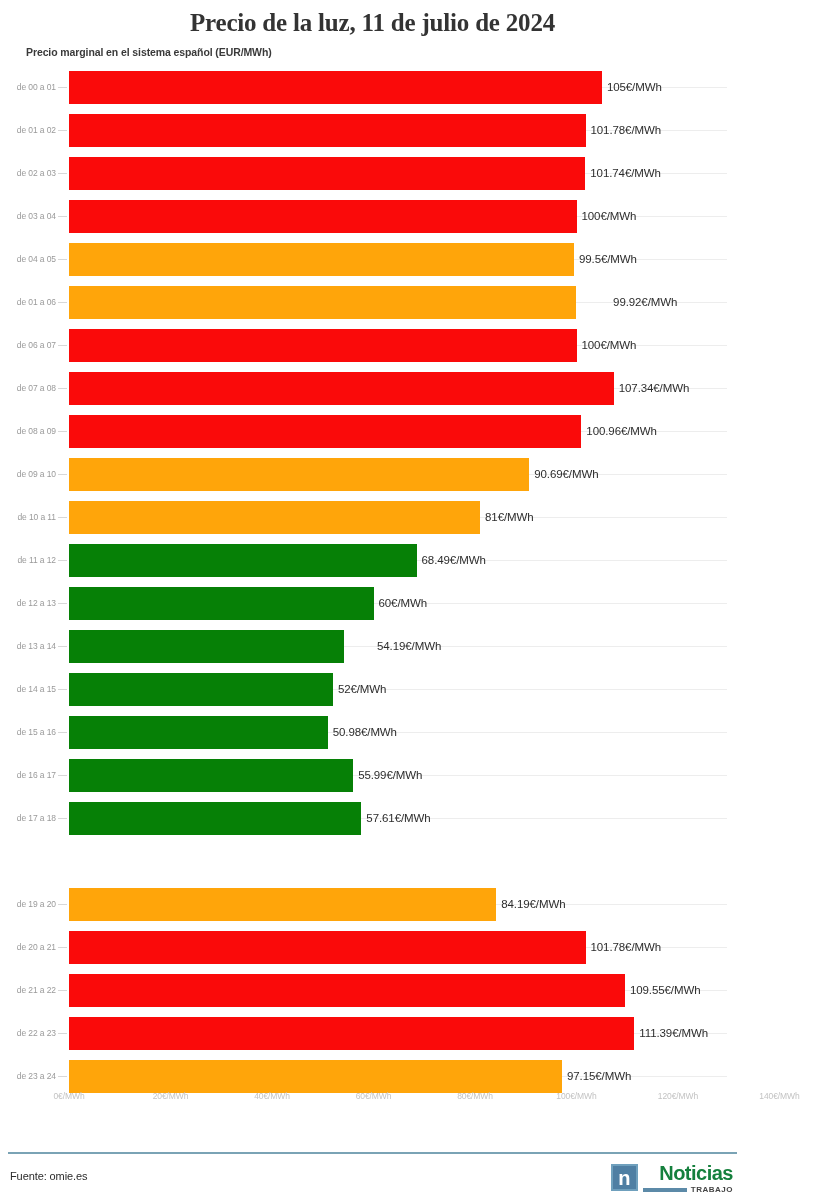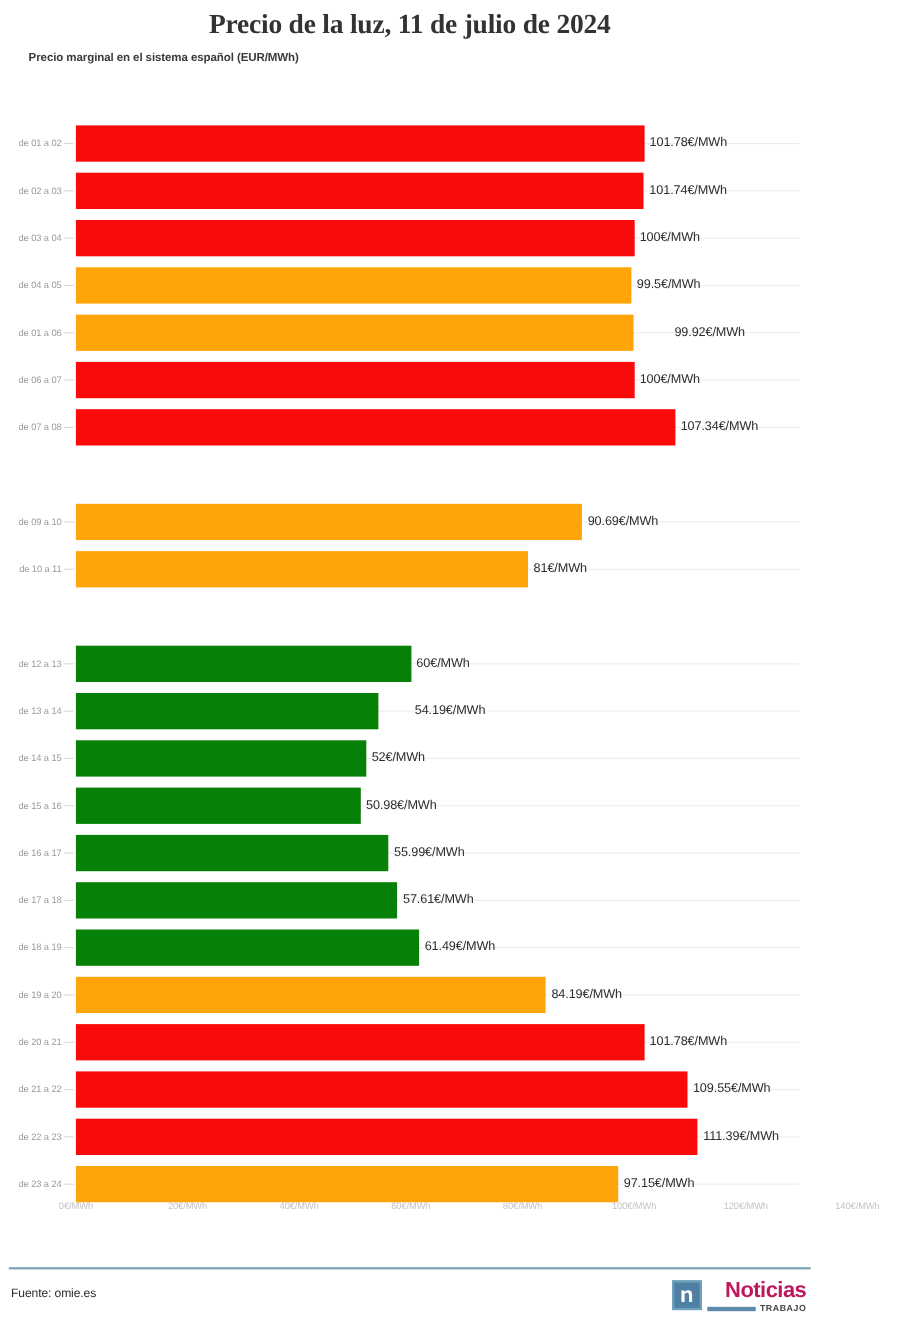--- a/index.html
+++ b/index.html
@@ -180,21 +180,21 @@
   .brand-text {
     display: flex;
     flex-direction: column;
     align-items: flex-end;
   }
   .brand-name {
     font-family: "Liberation Sans", sans-serif;
     font-weight: bold;
     font-size: 20px;
     line-height: 19px;
-    color: #be185d;
+    color: #15803d;
     letter-spacing: -0.5px;
   }
   .brand-sub-wrap {
     display: flex;
     align-items: center;
     gap: 4px;
     margin-top: 2px;
   }
   .brand-sub-bar {
     width: 44px;
@@ -211,20 +211,27 @@
 </head>
 <body>
 
 <div id="page">
 
   <div class="chart-title">Precio de la luz, 11 de julio de 2024</div>
   <div class="chart-subtitle">Precio marginal en el sistema español (EUR/MWh)</div>
 
   <div class="plot-wrap">
     <div class="plot-area" id="plot-area">
+        <div class="row" style="top: 0px;">
+          <div class="gridline"></div>
+          <div class="tick-stub"></div>
+          <div class="row-label">de 00 a 01</div>
+          <div class="bar" style="width: 532.875px; background: rgb(250, 10, 10);"></div>
+          <div class="bar-value" style="left: 601.875px;">105€/MWh</div>
+        </div>
         <div class="row" style="top: 43px;">
           <div class="gridline"></div>
           <div class="tick-stub"></div>
           <div class="row-label">de 01 a 02</div>
           <div class="bar" style="width: 516.534px; background: rgb(250, 10, 10);"></div>
           <div class="bar-value" style="left: 585.534px;">101.78€/MWh</div>
         </div>
         <div class="row" style="top: 86px;">
           <div class="gridline"></div>
           <div class="tick-stub"></div>
@@ -260,34 +267,48 @@
           <div class="bar" style="width: 507.5px; background: rgb(250, 10, 10);"></div>
           <div class="bar-value" style="left: 576.5px;">100€/MWh</div>
         </div>
         <div class="row" style="top: 301px;">
           <div class="gridline"></div>
           <div class="tick-stub"></div>
           <div class="row-label">de 07 a 08</div>
           <div class="bar" style="width: 544.75px; background: rgb(250, 10, 10);"></div>
           <div class="bar-value" style="left: 613.75px;">107.34€/MWh</div>
         </div>
+        <div class="row" style="top: 344px;">
+          <div class="gridline"></div>
+          <div class="tick-stub"></div>
+          <div class="row-label">de 08 a 09</div>
+          <div class="bar" style="width: 512.372px; background: rgb(250, 10, 10);"></div>
+          <div class="bar-value" style="left: 581.372px;">100.96€/MWh</div>
+        </div>
         <div class="row" style="top: 387px; padding-left: 40px;">
           <div class="gridline"></div>
           <div class="tick-stub"></div>
           <div class="row-label">de 09 a 10</div>
           <div class="bar" style="width: 460.252px; background: rgb(255, 165, 10);"></div>
           <div class="bar-value" style="left: 529.252px;">90.69€/MWh</div>
         </div>
         <div class="row" style="top: 430px;">
           <div class="gridline"></div>
           <div class="tick-stub"></div>
           <div class="row-label">de 10 a 11</div>
           <div class="bar" style="width: 411.075px; background: rgb(255, 165, 10);"></div>
           <div class="bar-value" style="left: 480.075px;">81€/MWh</div>
         </div>
+        <div class="row" style="top: 473px;">
+          <div class="gridline"></div>
+          <div class="tick-stub"></div>
+          <div class="row-label">de 11 a 12</div>
+          <div class="bar" style="width: 347.587px; background: rgb(6, 128, 6);"></div>
+          <div class="bar-value" style="left: 416.587px;">68.49€/MWh</div>
+        </div>
         <div class="row" style="top: 516px;">
           <div class="gridline"></div>
           <div class="tick-stub"></div>
           <div class="row-label">de 12 a 13</div>
           <div class="bar" style="width: 304.5px; background: rgb(6, 128, 6);"></div>
           <div class="bar-value" style="left: 373.5px;">60€/MWh</div>
         </div>
         <div class="row" style="top: 559px;">
           <div class="gridline"></div>
           <div class="tick-stub"></div>
@@ -315,27 +336,20 @@
           <div class="row-label">de 16 a 17</div>
           <div class="bar" style="width: 284.149px; background: rgb(6, 128, 6);"></div>
           <div class="bar-value" style="left: 353.149px;">55.99€/MWh</div>
         </div>
         <div class="row" style="top: 731px;">
           <div class="gridline"></div>
           <div class="tick-stub"></div>
           <div class="row-label">de 17 a 18</div>
           <div class="bar" style="width: 292.371px; background: rgb(6, 128, 6);"></div>
           <div class="bar-value" style="left: 361.371px;">57.61€/MWh</div>
-        </div>
-        <div class="row" style="top: 774px;">
-          <div class="gridline"></div>
-          <div class="tick-stub"></div>
-          <div class="row-label">de 18 a 19</div>
-          <div class="bar" style="width: 312.062px; background: rgb(6, 128, 6);"></div>
-          <div class="bar-value" style="left: 381.062px;">61.49€/MWh</div>
         </div>
         <div class="row" style="top: 817px;">
           <div class="gridline"></div>
           <div class="tick-stub"></div>
           <div class="row-label">de 19 a 20</div>
           <div class="bar" style="width: 427.264px; background: rgb(255, 165, 10);"></div>
           <div class="bar-value" style="left: 496.264px;">84.19€/MWh</div>
         </div>
         <div class="row" style="top: 860px;">
           <div class="gridline"></div>

